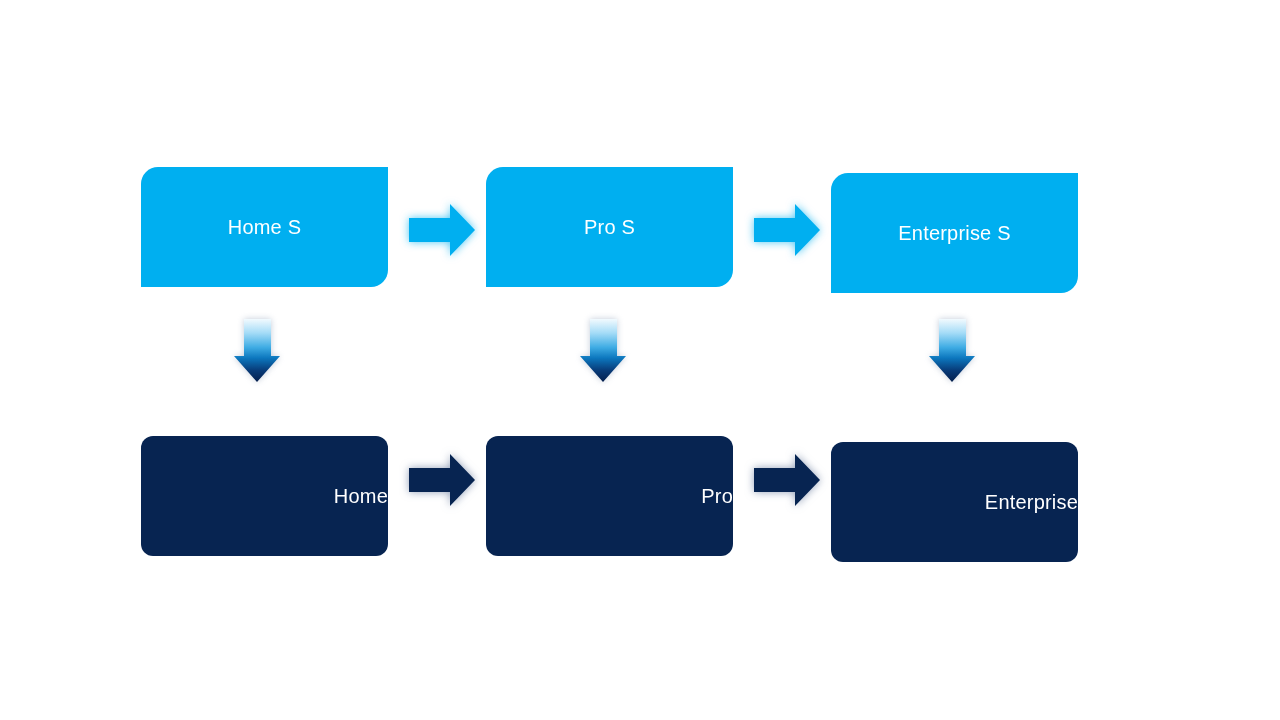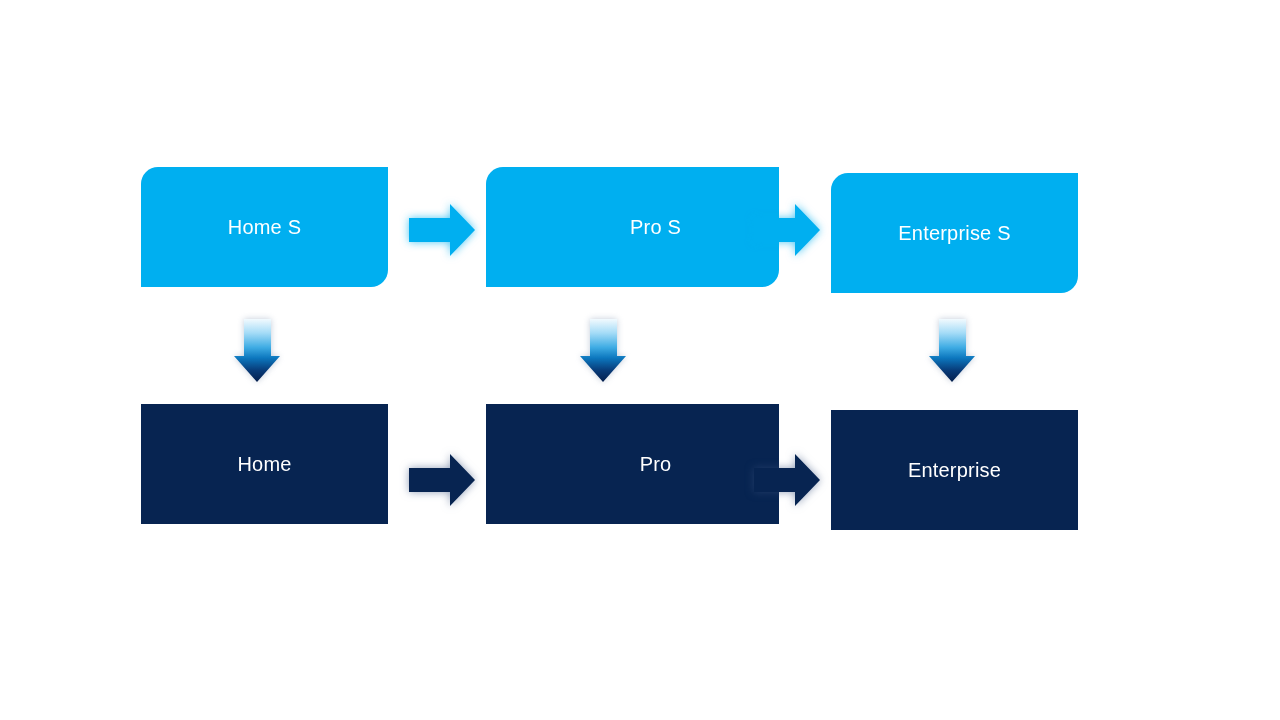--- a/index.html
+++ b/index.html
@@ -22,34 +22,35 @@
     display: flex;
     align-items: center;
     justify-content: center;
   }
   .box-top {
     top: 167px;
     background: var(--light-blue, #00AFF0);
     border-radius: 17px 0 17px 0;
   }
   .box-bottom {
-    top: 404px;
+    top: 436px;
     background: var(--dark-navy, #072451);
-    border-radius: 0;
+    border-radius: 12px;
+    justify-content: flex-end;
   }
   .box-label {
     color: var(--label-color, #FFFFFF);
     font-size: 20px;
     font-weight: 400;
     letter-spacing: 0.2px;
     text-align: center;
     white-space: nowrap;
   }
   .col-1 { left: 141px; }
-  .col-2 { left: 486px; padding-left: 46px; }
+  .col-2 { left: 486px; }
   .col-3 { left: 831px; margin-top: 6px; }
 
   .arrow-right {
     position: absolute;
     width: 66px;
     height: 52px;
   }
   .arrow-right-top {
     top: 204px;
     color: var(--light-blue, #00AFF0);

